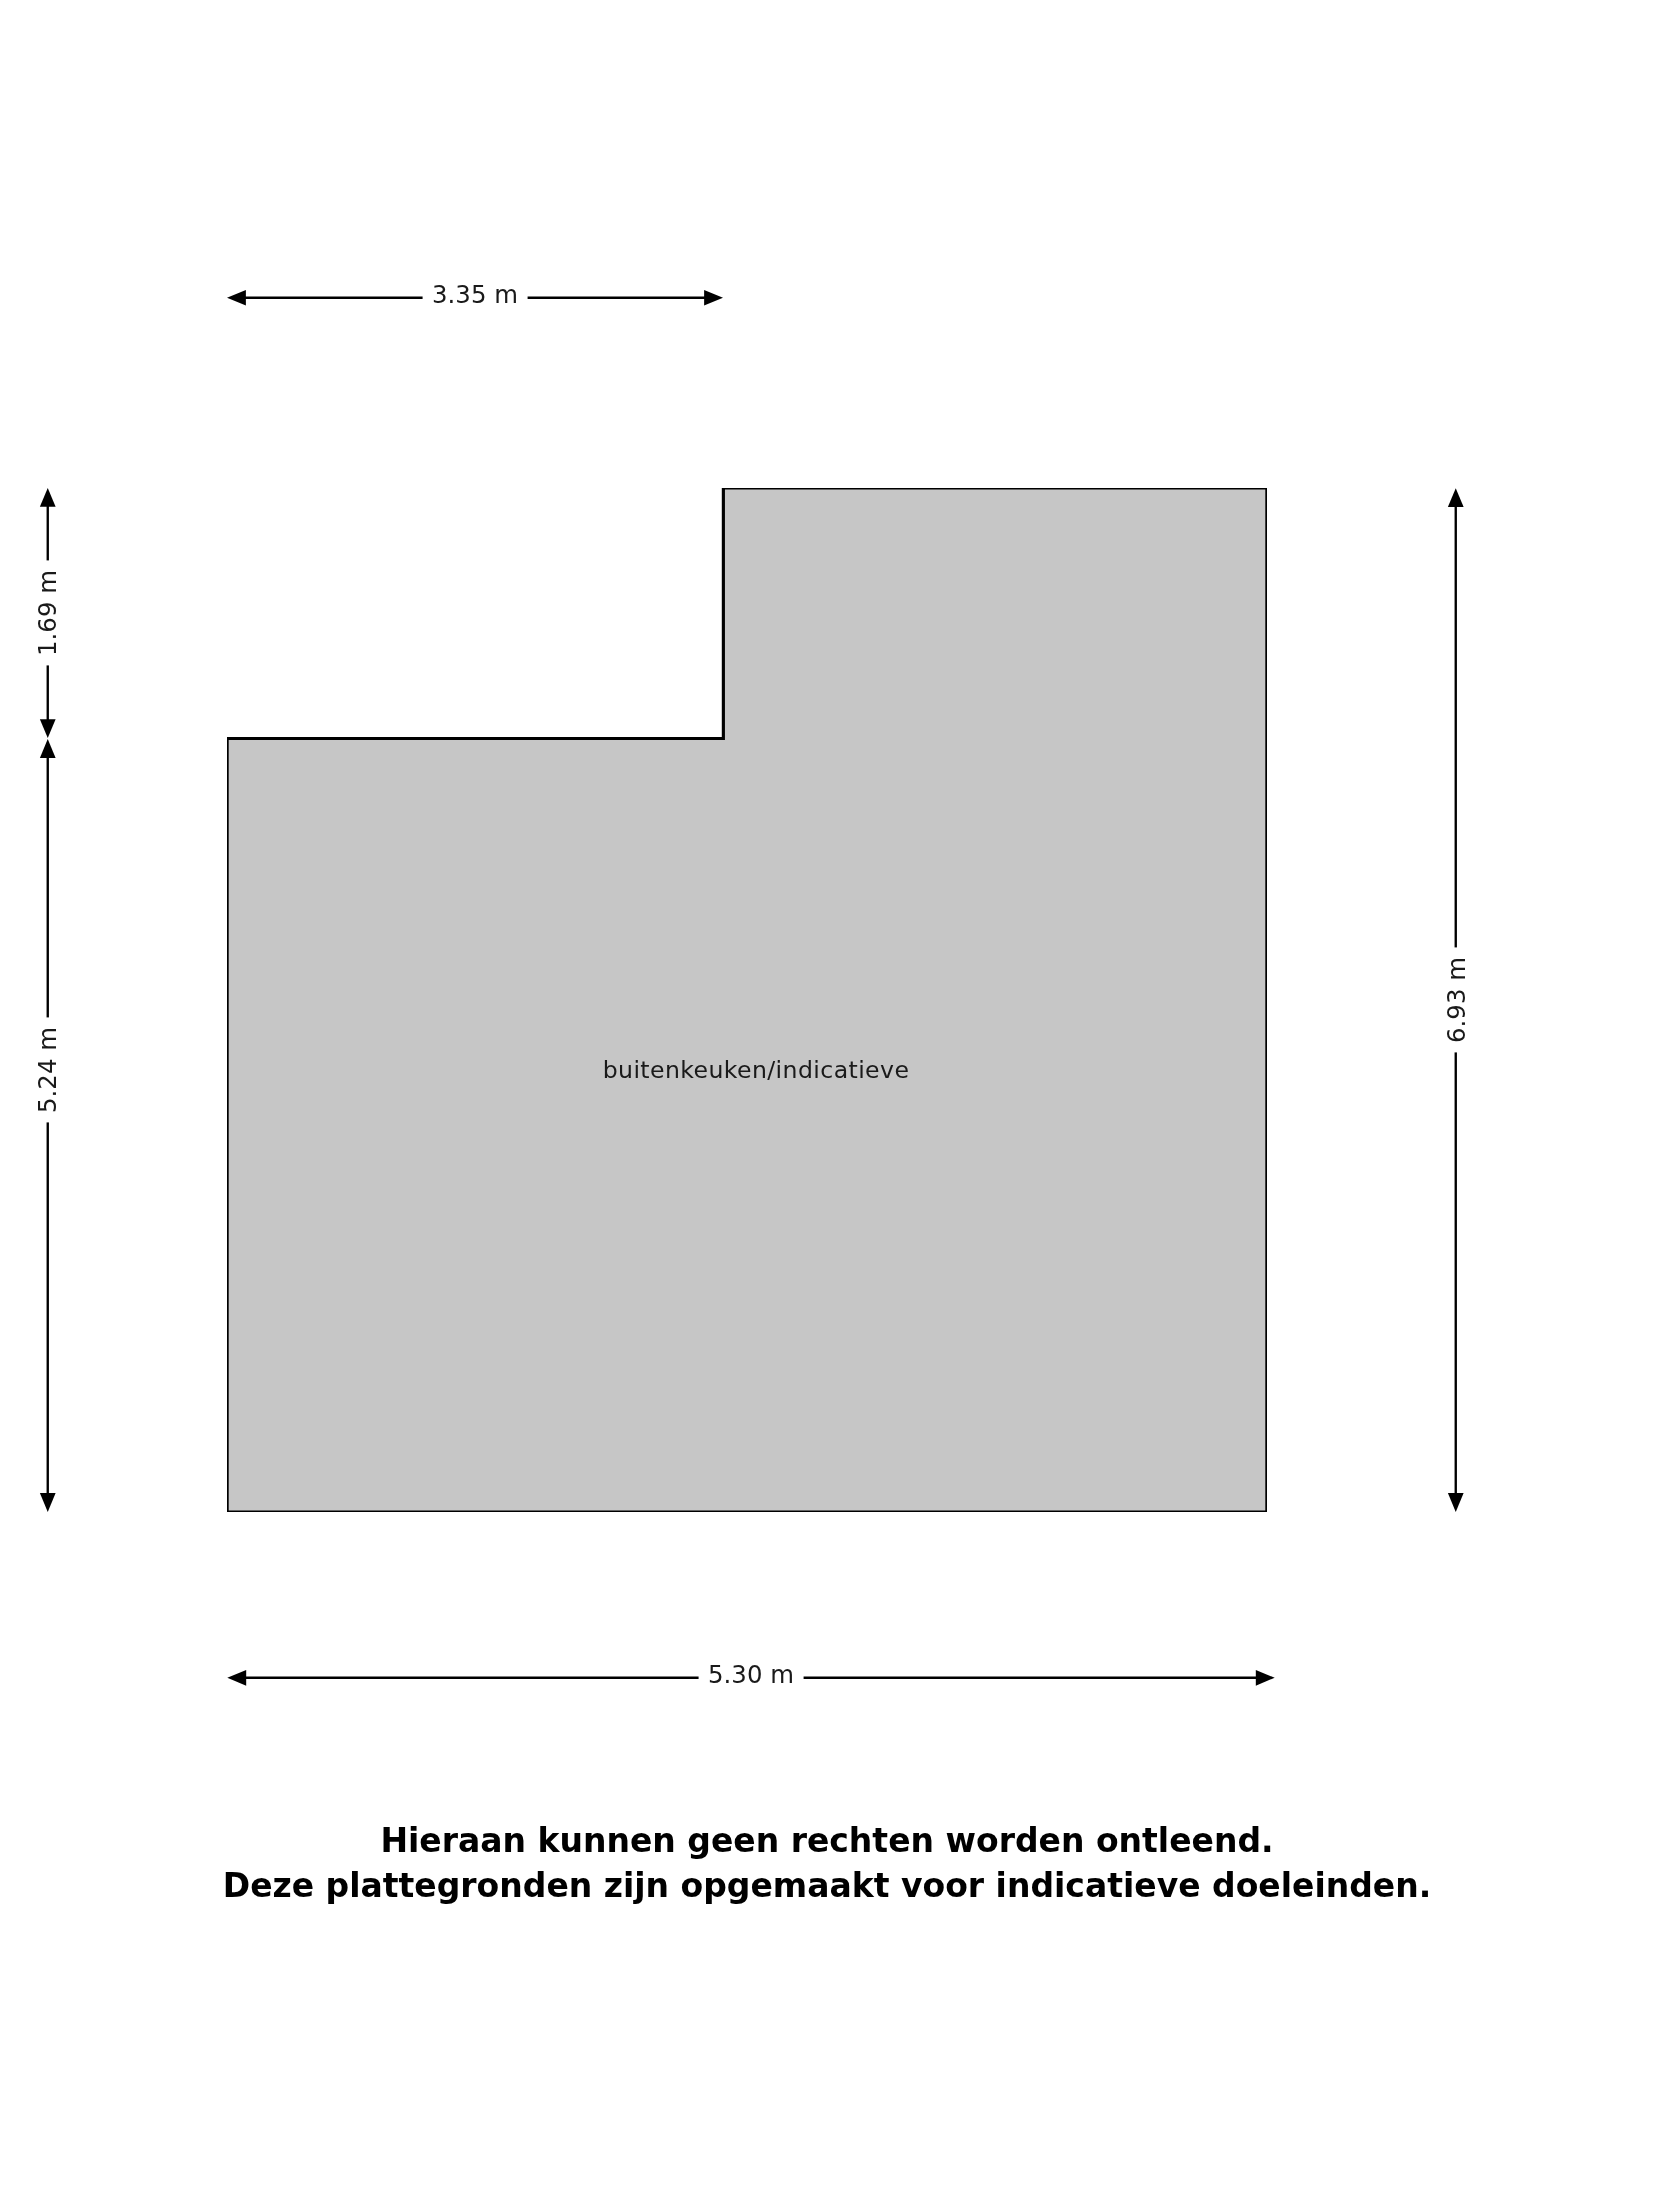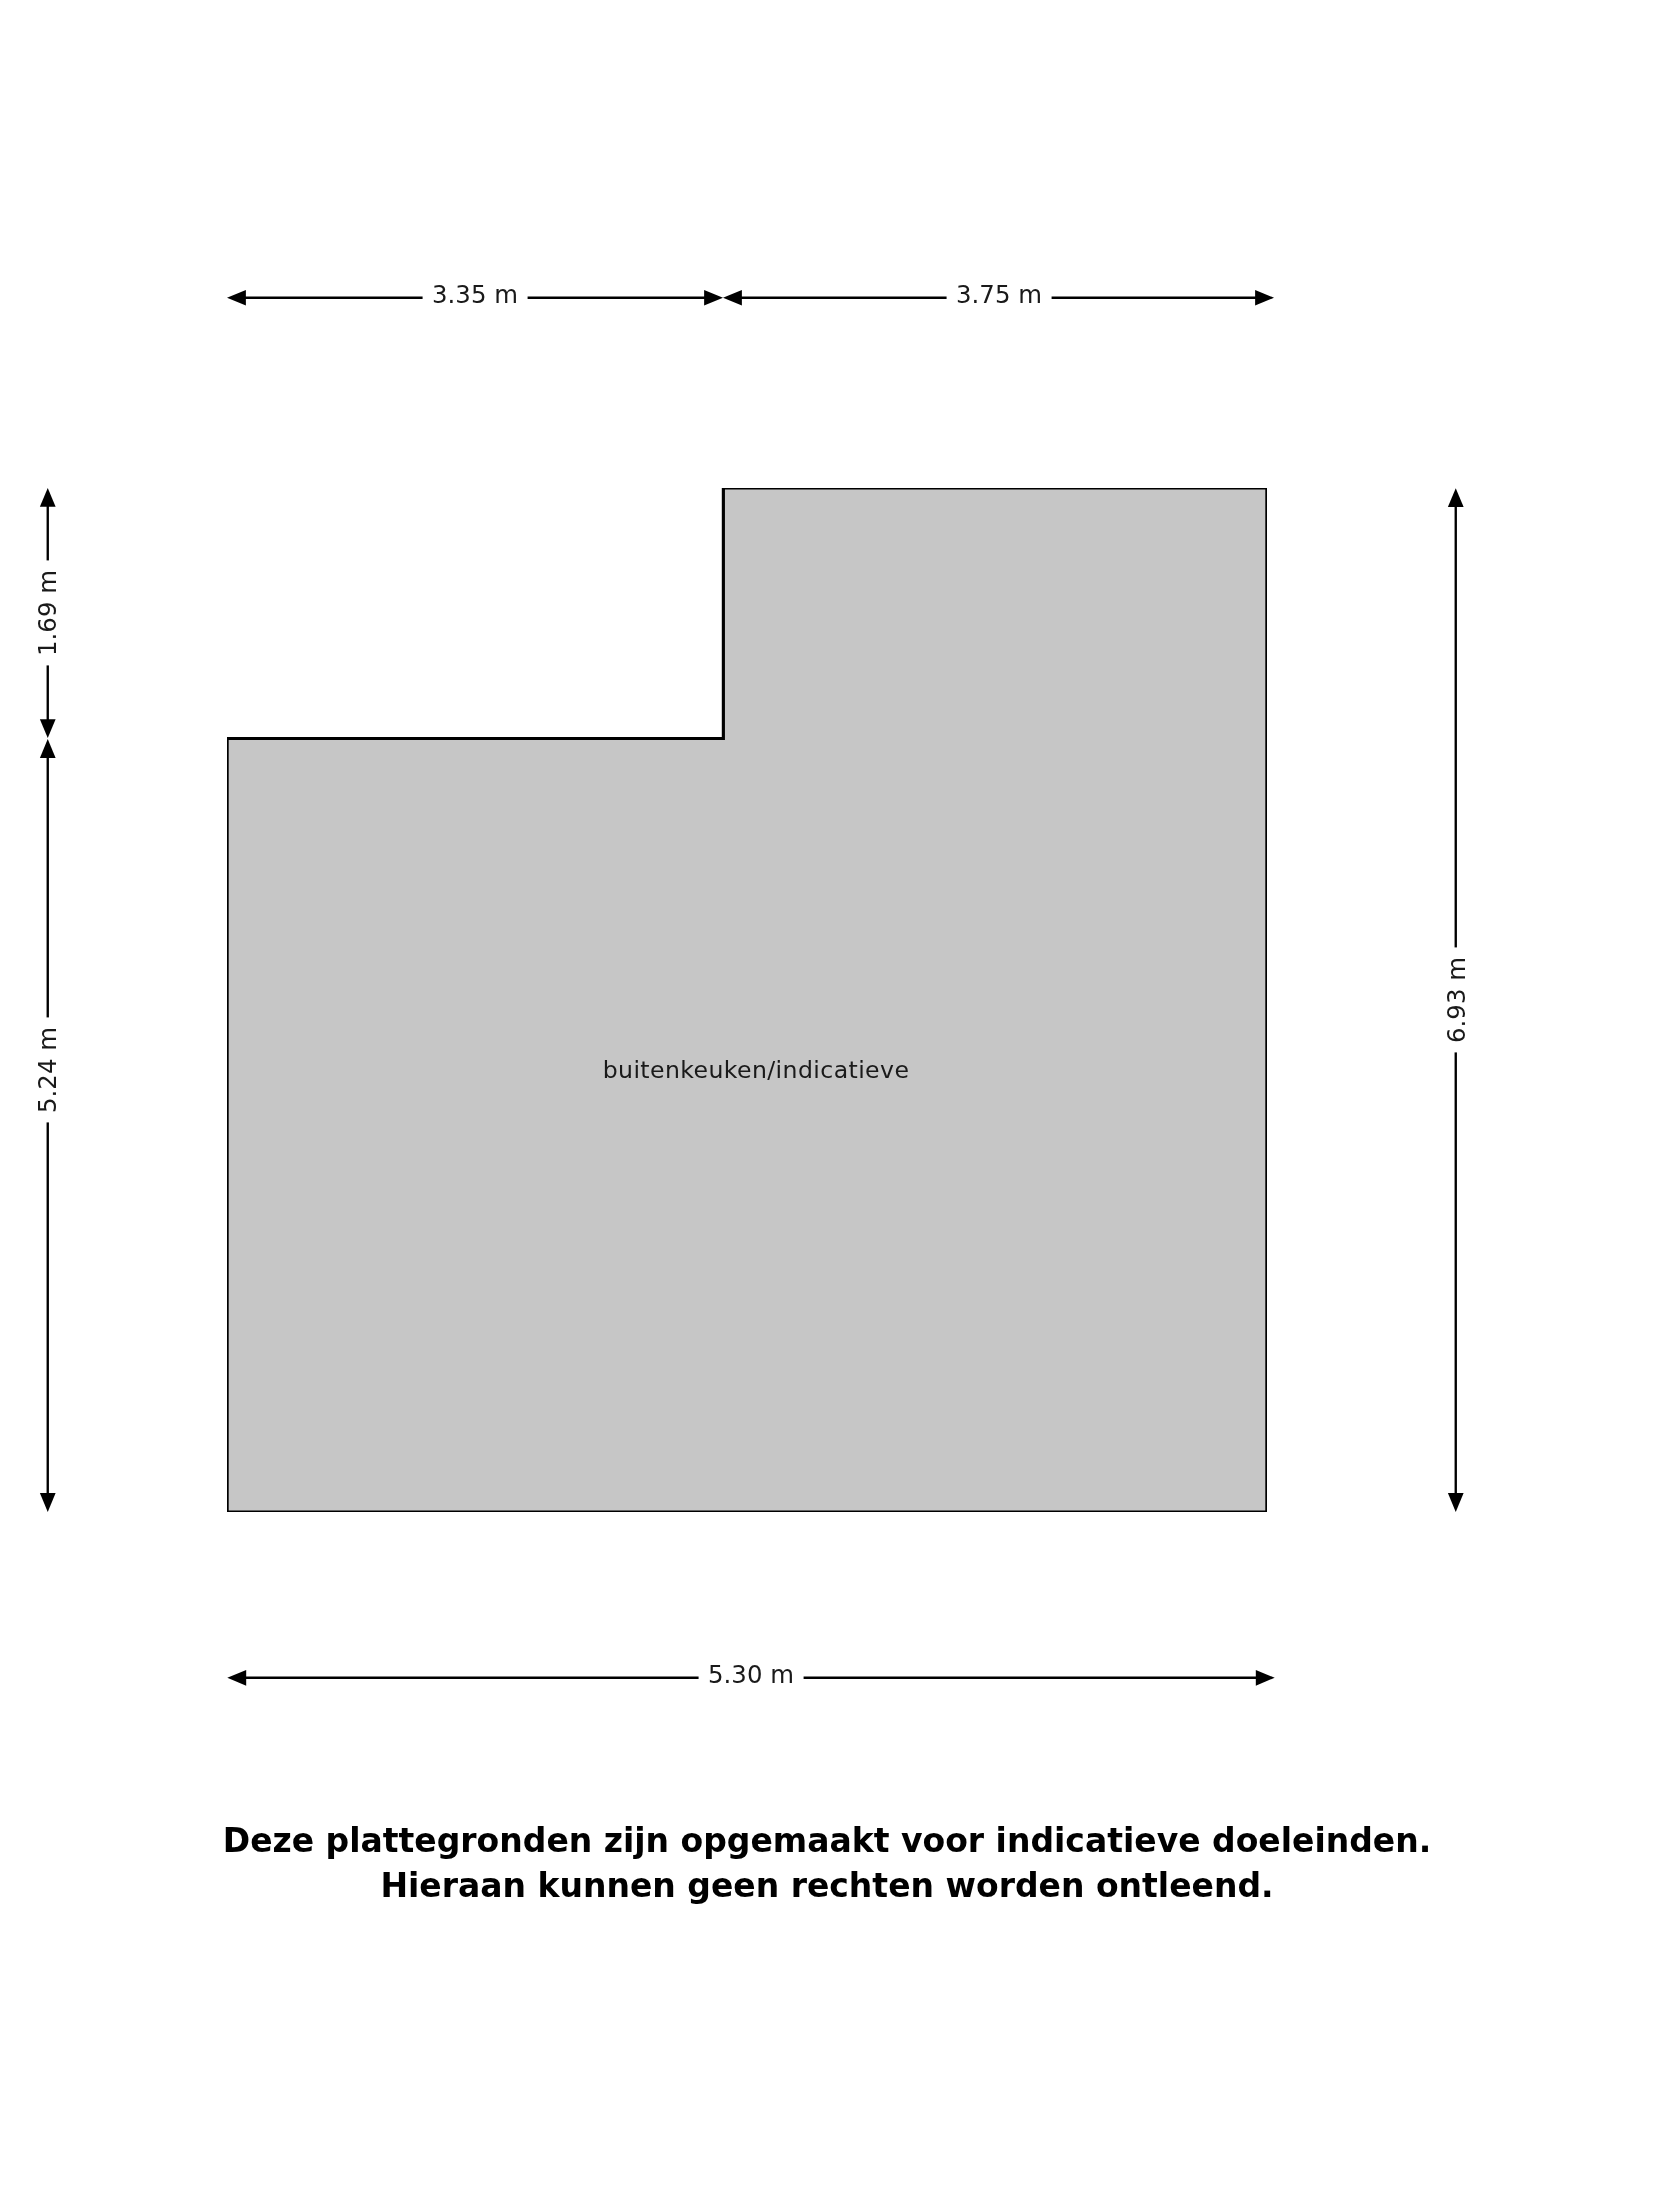--- a/index.html
+++ b/index.html
@@ -114,30 +114,20 @@
     <svg width="496" height="31.5" viewBox="0 0 630 40">
       <g stroke="#000000" stroke-width="3" fill="none">
         <line x1="6" y1="20" x2="624" y2="20"></line>
       </g>
       <polygon points="0,20 24,10 24,30" fill="#000000"></polygon>
       <polygon points="630,20 606,10 606,30" fill="#000000"></polygon>
     </svg>
     <span class="dim-text dim-label-h" style="left:248px;">3.35 m</span>
   </div>
 
-  <div class="dim" id="dim-top-right">
-    <svg width="551" height="31.5" viewBox="0 0 700 40">
-      <g stroke="#000000" stroke-width="3" fill="none">
-        <line x1="6" y1="20" x2="694" y2="20"></line>
-      </g>
-      <polygon points="0,20 24,10 24,30" fill="#000000"></polygon>
-      <polygon points="700,20 676,10 676,30" fill="#000000"></polygon>
-    </svg>
-    <span class="dim-text dim-label-h" style="left:276px;">3.75 m</span>
-  </div>
 
   <div class="dim" id="dim-left-top">
     <svg width="31.5" height="250" viewBox="0 0 40 318">
       <g stroke="#000000" stroke-width="3" fill="none">
         <line x1="20" y1="6" x2="20" y2="312"></line>
       </g>
       <polygon points="20,0 10,24 30,24" fill="#000000"></polygon>
       <polygon points="20,318 10,294 30,294" fill="#000000"></polygon>
     </svg>
     <span class="dim-text dim-label-v" style="top:125px;">1.69 m</span>
@@ -182,18 +172,18 @@
       <g stroke="#000000" stroke-width="3" fill="none">
         <line x1="6" y1="20" x2="1324" y2="20"></line>
       </g>
       <polygon points="0,20 24,10 24,30" fill="#000000"></polygon>
       <polygon points="1330,20 1306,10 1306,30" fill="#000000"></polygon>
     </svg>
     <span class="dim-text dim-label-h" style="left:524px;">5.30 m</span>
   </div>
 
   <div class="disclaimer">
+    <span class="disclaimer-line">Hieraan kunnen geen rechten worden ontleend.</span>
     <span class="disclaimer-line">Deze plattegronden zijn opgemaakt voor indicatieve doeleinden.</span>
-    <span class="disclaimer-line">Hieraan kunnen geen rechten worden ontleend.</span>
   </div>
 
 </div>
 
 
 </body></html>

